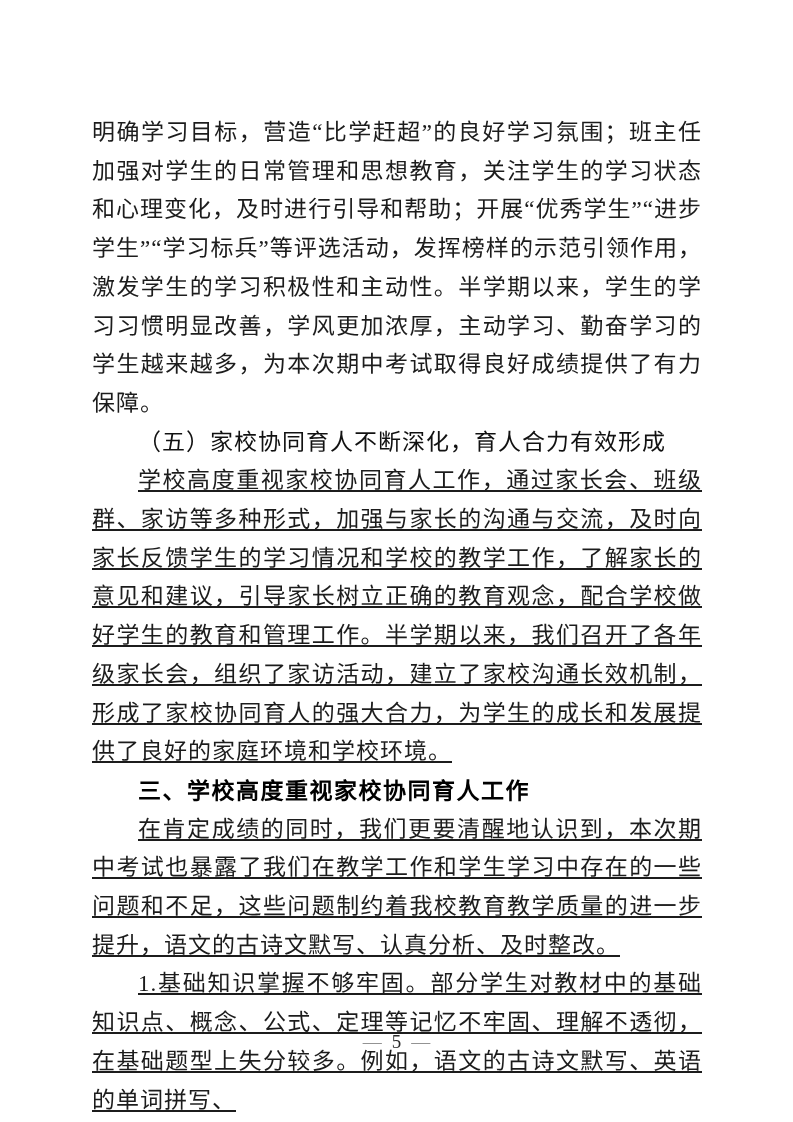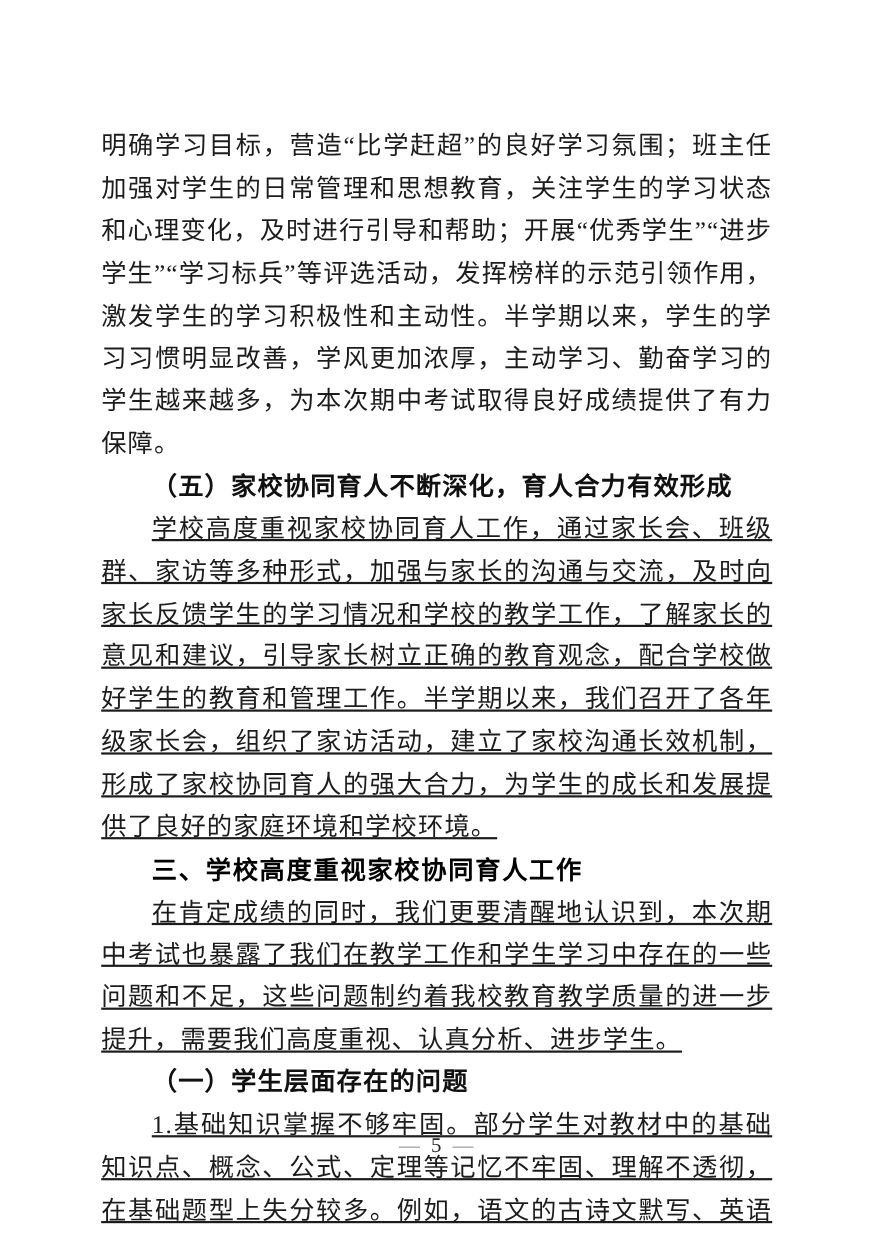--- a/index.html
+++ b/index.html
@@ -32,21 +32,21 @@
     padding: 0;
   }
   .para-indent {
     text-indent: 2em;
     text-decoration: underline;
   }
   .para-noindent {
     text-indent: 0;
   }
   .heading-kai {
-    font-weight: bold;
+    font-weight: normal;
     text-indent: 2em;
     color: #111111;
   }
   .heading-hei {
     font-family: "Liberation Sans", "DejaVu Sans", sans-serif;
     font-weight: bold;
     text-indent: 2em;
     color: #000000;
     letter-spacing: 1.5px;
   }
@@ -77,23 +77,22 @@
   <main class="content">
 
     <p class="para-noindent">明确学习目标，营造“比学赶超”的良好学习氛围；班主任加强对学生的日常管理和思想教育，关注学生的学习状态和心理变化，及时进行引导和帮助；开展“优秀学生”“进步学生”“学习标兵”等评选活动，发挥榜样的示范引领作用，激发学生的学习积极性和主动性。半学期以来，学生的学习习惯明显改善，学风更加浓厚，主动学习、勤奋学习的学生越来越多，为本次期中考试取得良好成绩提供了有力保障。</p>
 
     <p class="heading-kai">（五）家校协同育人不断深化，育人合力有效形成</p>
 
     <p class="para-indent">学校高度重视家校协同育人工作，通过家长会、班级群、家访等多种形式，加强与家长的沟通与交流，及时向家长反馈学生的学习情况和学校的教学工作，了解家长的意见和建议，引导家长树立正确的教育观念，配合学校做好学生的教育和管理工作。半学期以来，我们召开了各年级家长会，组织了家访活动，建立了家校沟通长效机制，形成了家校协同育人的强大合力，为学生的成长和发展提供了良好的家庭环境和学校环境。</p>
 
     <p class="heading-hei">三、学校高度重视家校协同育人工作</p>
 
-    <p class="para-indent">在肯定成绩的同时，我们更要清醒地认识到，本次期中考试也暴露了我们在教学工作和学生学习中存在的一些问题和不足，这些问题制约着我校教育教学质量的进一步提升，需要我们高度重视、认真分析、进步学生。</p>
+    <p class="para-indent">在肯定成绩的同时，我们更要清醒地认识到，本次期中考试也暴露了我们在教学工作和学生学习中存在的一些问题和不足，这些问题制约着我校教育教学质量的进一步提升，语文的古诗文默写、认真分析、及时整改。</p>
 
-    <p class="heading-kai">（一）学生层面存在的问题</p>
 
     <p class="para-indent">1.基础知识掌握不够牢固。部分学生对教材中的基础知识点、概念、公式、定理等记忆不牢固、理解不透彻，在基础题型上失分较多。例如，语文的古诗文默写、英语的单词拼写、</p>
 
   </main>
 
   <footer class="page-footer">
     <span class="dash">—</span><span class="num">5</span><span class="dash">—</span>
   </footer>
 
 </div>

